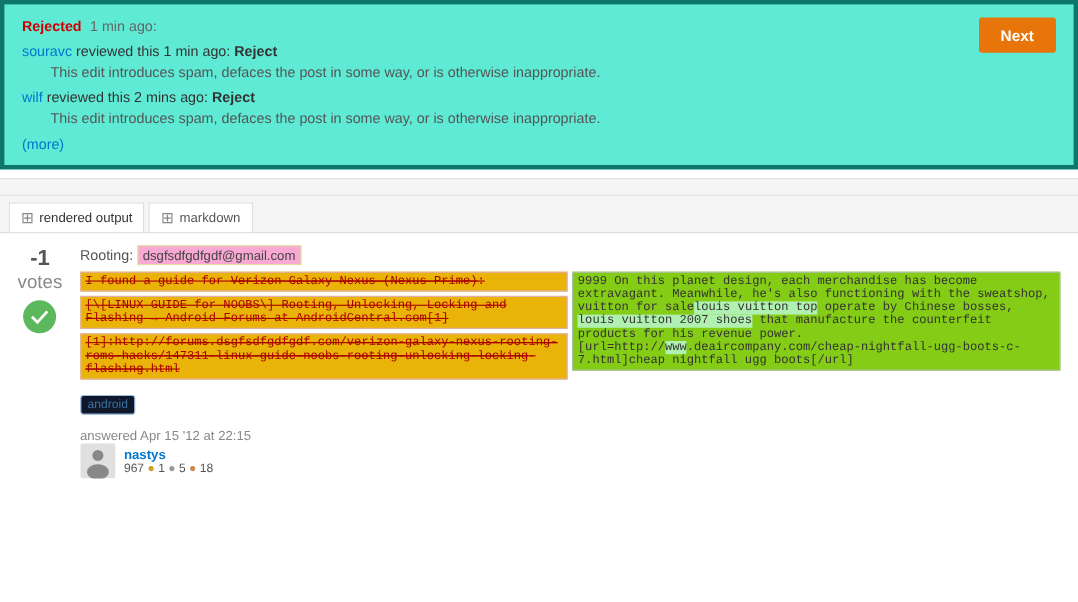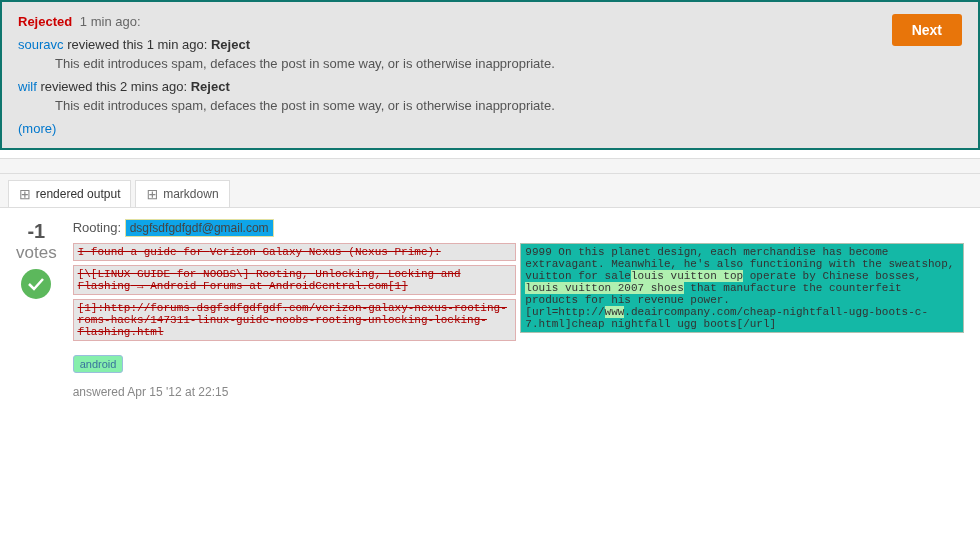--- a/index.html
+++ b/index.html
@@ -1,30 +1,30 @@
 <!DOCTYPE html>
 <html><head>
   <meta charset="utf-8">
   <style>
     * { box-sizing: border-box; margin: 0; padding: 0; }
     body { font-family: Arial, sans-serif; font-size: 13px; background: #fff; color: #333; width: 980px; }
 
     
     #rejection-banner {
-      background: #e5e5e5;
-      border: 2px solid #0f766e;
+      background: #5eead4;
+      border: 4px solid #0f766e;
       padding: 12px 16px;
       position: relative;
     }
     .rejected-label { color: #c00; font-weight: bold; display: inline; }
     .time-ago { color: #666; display: inline; margin-left: 4px; }
     .reviewer { margin-top: 8px; }
     .reviewer a { color: #07c; text-decoration: none; }
     .reviewer .action { font-weight: bold; }
-    .reviewer .reason { color: #555; margin-left: 37px; margin-top: 4px; }
+    .reviewer .reason { color: #555; margin-left: 26px; margin-top: 4px; }
     .more-link { color: #07c; text-decoration: none; display: inline-block; margin-top: 8px; }
     #next-btn {
       position: absolute;
       top: 12px;
       right: 16px;
       background: #e8750a;
       color: #fff;
       border: none;
       padding: 8px 20px;
       font-size: 14px;
@@ -67,37 +67,37 @@
     .vote-cell { display: flex; flex-direction: column; align-items: center; min-width: 40px; }
     .vote-count { font-size: 20px; color: #555; font-weight: bold; text-align: center; }
     .vote-label { font-size: 17px; color: #888; }
     .accepted-icon { width: 30px; height: 30px; border-radius: 50%; background: #5cb85c; display: flex; align-items: center; justify-content: center; margin-top: 6px; }
     .accepted-icon svg { fill: white; }
 
     .post-cell { flex: 1; }
 
     
     .comment-line { margin-bottom: 8px; font-size: 13px; color: #555; }
-    .comment-email { background: #0ea5e9; border: 1px solid #e0e0a0; padding: 1px 4px; font-size: 12px; color: #444; }
+    .comment-email { background: #f9a8d4; border: 1px solid #e0e0a0; padding: 1px 4px; font-size: 12px; color: #444; }
 
     
     .post-title { font-size: 18px; font-weight: bold; color: #07c; margin-bottom: 10px; text-decoration: none; display: block; }
 
     
     .diff-container { display: flex; gap: 4px; }
     .diff-col { flex: 1; font-family: 'Courier New', monospace; font-size: 11px; }
-    .del-text { background: #e5e5e5; color: #a00; text-decoration: line-through; display: block; padding: 2px 4px; margin-bottom: 4px; border: 1px solid #e0b0b0; }
+    .del-text { background: #eab308; color: #a00; text-decoration: line-through; display: block; padding: 2px 4px; margin-bottom: 4px; border: 1px solid #e0b0b0; }
     .del-text a { color: #a00; }
-    .ins-text { background: #14b8a6; color: #333; display: block; padding: 2px 4px; margin-bottom: 4px; border: 1px solid #b0c0b0; font-size: 11px; }
+    .ins-text { background: #84cc16; color: #333; display: block; padding: 2px 4px; margin-bottom: 4px; border: 1px solid #b0c0b0; font-size: 11px; }
 
     
     .tag-container { margin: 10px 0; }
     .tag {
       display: inline-block;
-      background: #86efac;
+      background: #0f172a;
       color: #39739d;
       border: 1px solid #9abedd;
       padding: 2px 6px;
       font-size: 11px;
       border-radius: 3px;
     }
 
     
     .post-footer { display: flex; justify-content: space-between; align-items: flex-start; margin-top: 12px; flex-direction: column; }
     .answered-info { font-size: 12px; color: #888; }
@@ -191,18 +191,39 @@
         </div>
       </div>
 
       <div class="tag-container">
         <span class="tag">android</span>
       </div>
 
       <div class="post-footer">
         <div>
           <div class="answered-info">answered Apr 15 '12 at 22:15</div>
+          <div class="user-card">
+            <div class="avatar">
+              <svg width="32" height="32" viewBox="0 0 32 32">
+                <rect width="32" height="32" fill="#e0e0e0" rx="2"></rect>
+                <circle cx="16" cy="11" r="5" fill="#888"></circle>
+                <ellipse cx="16" cy="26" rx="10" ry="7" fill="#888"></ellipse>
+              </svg>
+            </div>
+            <div>
+              <div class="user-name">nastys</div>
+              <div class="user-rep">
+                <span>967</span>
+                <span class="gold-badge"> ●</span>
+                <span>1</span>
+                <span class="silver-badge"> ●</span>
+                <span>5</span>
+                <span class="bronze-badge"> ●</span>
+                <span>18</span>
+              </div>
+            </div>
+          </div>
         </div>
       </div>
 
     </div>
   </div>
 </div>
 
 </body></html>

